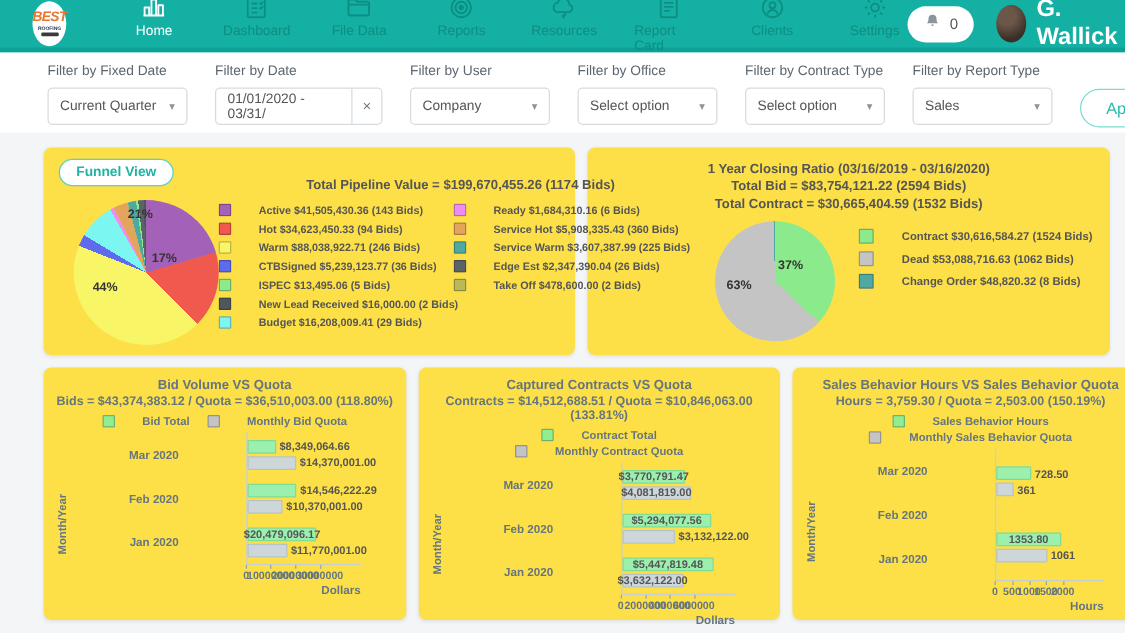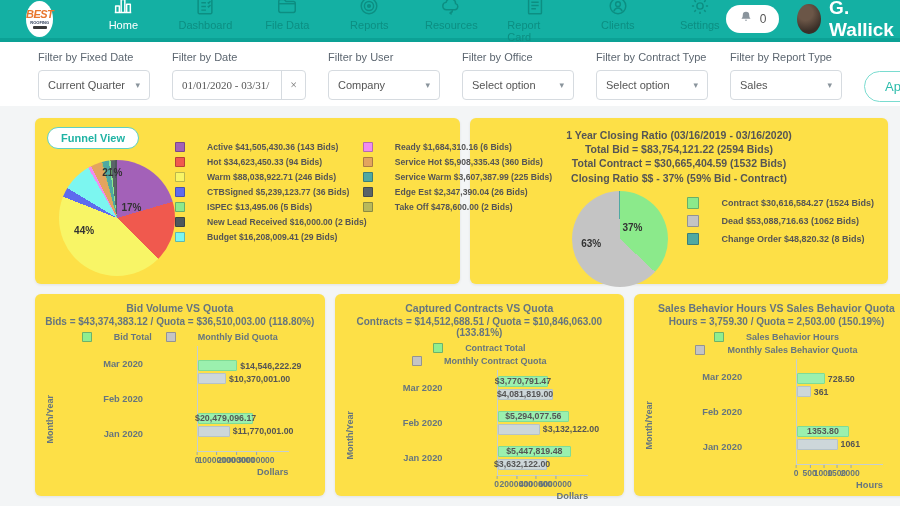--- a/index.html
+++ b/index.html
@@ -24,21 +24,21 @@
   .user { display:flex; align-items:center; gap:8px; cursor:pointer; }
   .avatar { width:30px; height:30px; border-radius:50%; background:radial-gradient(circle at 35% 30%, #6b5647 0 28%, #3a2f28 70%); }
   .user-name { color:#fff; font-size:19px; font-weight:bold; }
   .user-caret { color:#fff; font-size:9px; }
 
   
   .filterbar { background:#fff; height:64px; display:flex; gap:22px; padding:9px 18px 0 38px; }
   .fgroup { display:flex; flex-direction:column; }
   .flabel { font-size:11px; color:#5c6670; margin-bottom:7px; }
   .fcontrol { height:30px; min-width:112px; border:1px solid #d6dbe0; border-radius:4px; background:#fff; display:flex; align-items:center; padding:0 9px; font-size:11px; color:#555; cursor:pointer; justify-content:space-between; gap:8px; }
-  .fcontrol.date { min-width:134px; padding-right:0;font-family:Liberation Serif, serif; }
+  .fcontrol.date { min-width:134px; padding-right:0; }
   .fcaret { color:#8a949c; font-size:9px; }
   .fclear { border-left:1px solid #d6dbe0; align-self:stretch; display:flex; align-items:center; padding:0 8px; color:#777; font-size:12px; }
   .apply-btn { align-self:flex-start; margin-top:20px; background:#fff; border:1px solid #7adcd0; color:#2bbcab; font-size:13px; padding:7px 20px; border-radius:999px; cursor:pointer; font-family:inherit; }
 
   
   .main { padding:12px 12px 0 35px; }
   .card { background:#fde047; border-radius:6px; box-shadow:0 1px 3px rgba(0,0,0,0.08);font-weight:bold; }
   .row1 { display:flex; gap:10px; margin-bottom:10px; }
   .row2 { display:flex; gap:10px; }
 
@@ -250,20 +250,21 @@
       <span class="funnel-badge">Funnel View</span>
       <div class="funnel-row">
         <div class="pie-wrap pie1-wrap">
           <div class="pie" id="pie1" style="background: conic-gradient(rgb(163, 97, 184) 0%, rgb(163, 97, 184) 20.4795%, rgb(240, 89, 78) 20.4795%, rgb(240, 89, 78) 37.4625%, rgb(248, 245, 102) 37.4625%, rgb(248, 245, 102) 81.019%, rgb(94, 107, 238) 81.019%, rgb(94, 107, 238) 83.6164%, rgb(124, 246, 240) 83.6164%, rgb(124, 246, 240) 91.7083%, rgb(240, 140, 239) 91.7083%, rgb(240, 140, 239) 92.6074%, rgb(227, 164, 94) 92.6074%, rgb(227, 164, 94) 95.6044%, rgb(185, 185, 90) 95.6044%, rgb(185, 185, 90) 95.9041%, rgb(79, 169, 162) 95.9041%, rgb(79, 169, 162) 97.7023%, rgb(140, 233, 140) 97.7023%, rgb(140, 233, 140) 98.2018%, rgb(90, 100, 104) 98.2018%, rgb(90, 100, 104) 99.4006%, rgb(78, 88, 92) 99.4006%, rgb(78, 88, 92) 100%);"></div>
           <div id="pie1-labels"></div>
         <span class="pie-label" style="left: 51%; top: 30%;">21%</span>
             <span class="pie-label" style="left: 66%; top: 54%;">17%</span>
             <span class="pie-label" style="left: 29%; top: 70%;">44%</span>
           </div>
         <div class="funnel-right">
+          <div class="funnel-title">Total Pipeline Value = $199,670,455.26 (1174 Bids)</div>
           <div class="legend-cols">
             <div class="legend-col left" id="funnel-legend-left">
                 <div class="lg-item">
                   <span class="lg-swatch" style="background: rgb(163, 97, 184);"></span>
                   <span class="lg-text">Active $41,505,430.36 (143 Bids)</span>
                 </div>
                 <div class="lg-item">
                   <span class="lg-swatch" style="background: rgb(240, 89, 78);"></span>
                   <span class="lg-text">Hot $34,623,450.33 (94 Bids)</span>
                 </div>
@@ -313,21 +314,20 @@
           </div>
         </div>
       </div>
     </div>
 
     <div class="card closing-card">
       <div class="closing-titles">
         <div>1 Year Closing Ratio (03/16/2019 - 03/16/2020)</div>
         <div>Total Bid = $83,754,121.22 (2594 Bids)</div>
         <div>Total Contract = $30,665,404.59 (1532 Bids)</div>
-        <div>Closing Ratio $$ - 37% (59% Bid - Contract)</div>
       </div>
       <div class="closing-row">
         <div class="pie-wrap pie2-wrap">
           <div class="pie" id="pie2" style="background: conic-gradient(rgb(139, 234, 139) 0%, rgb(139, 234, 139) 37%, rgb(196, 196, 196) 37%, rgb(196, 196, 196) 99.6%, rgb(79, 169, 162) 99.6%, rgb(79, 169, 162) 100%);"></div>
           <div id="pie2-labels"></div>
         <span class="pie-label" style="left: 63%; top: 38%;">37%</span>
             <span class="pie-label" style="left: 20%; top: 55%;">63%</span>
           </div>
         <div class="closing-legend" id="closing-legend">
             <div class="lg-item">
@@ -365,20 +365,28 @@
       <div class="plot-row">
         <span class="ylab">Month/Year</span>
         <div class="ycats">
             <div>Mar 2020</div>
             <div>Feb 2020</div>
             <div>Jan 2020</div>
           </div>
         <div class="bars-wrap">
           <div class="bars-area">
               <div class="group">
+                <div class="bar green" style="width: 24.9226%;">
+                  <span class="bar-label out">$8,349,064.66</span>
+                </div>
+                <div class="bar gray" style="width: 42.8955%;">
+                  <span class="bar-label out">$14,370,001.00</span>
+                </div>
+              </div>
+              <div class="group">
                 <div class="bar green" style="width: 43.4216%;">
                   <span class="bar-label out">$14,546,222.29</span>
                 </div>
                 <div class="bar gray" style="width: 30.9552%;">
                   <span class="bar-label out">$10,370,001.00</span>
                 </div>
               </div>
               <div class="group">
                 <div class="bar green" style="width: 61.1316%;">
                   <span class="bar-label in">$20,479,096.17</span>

